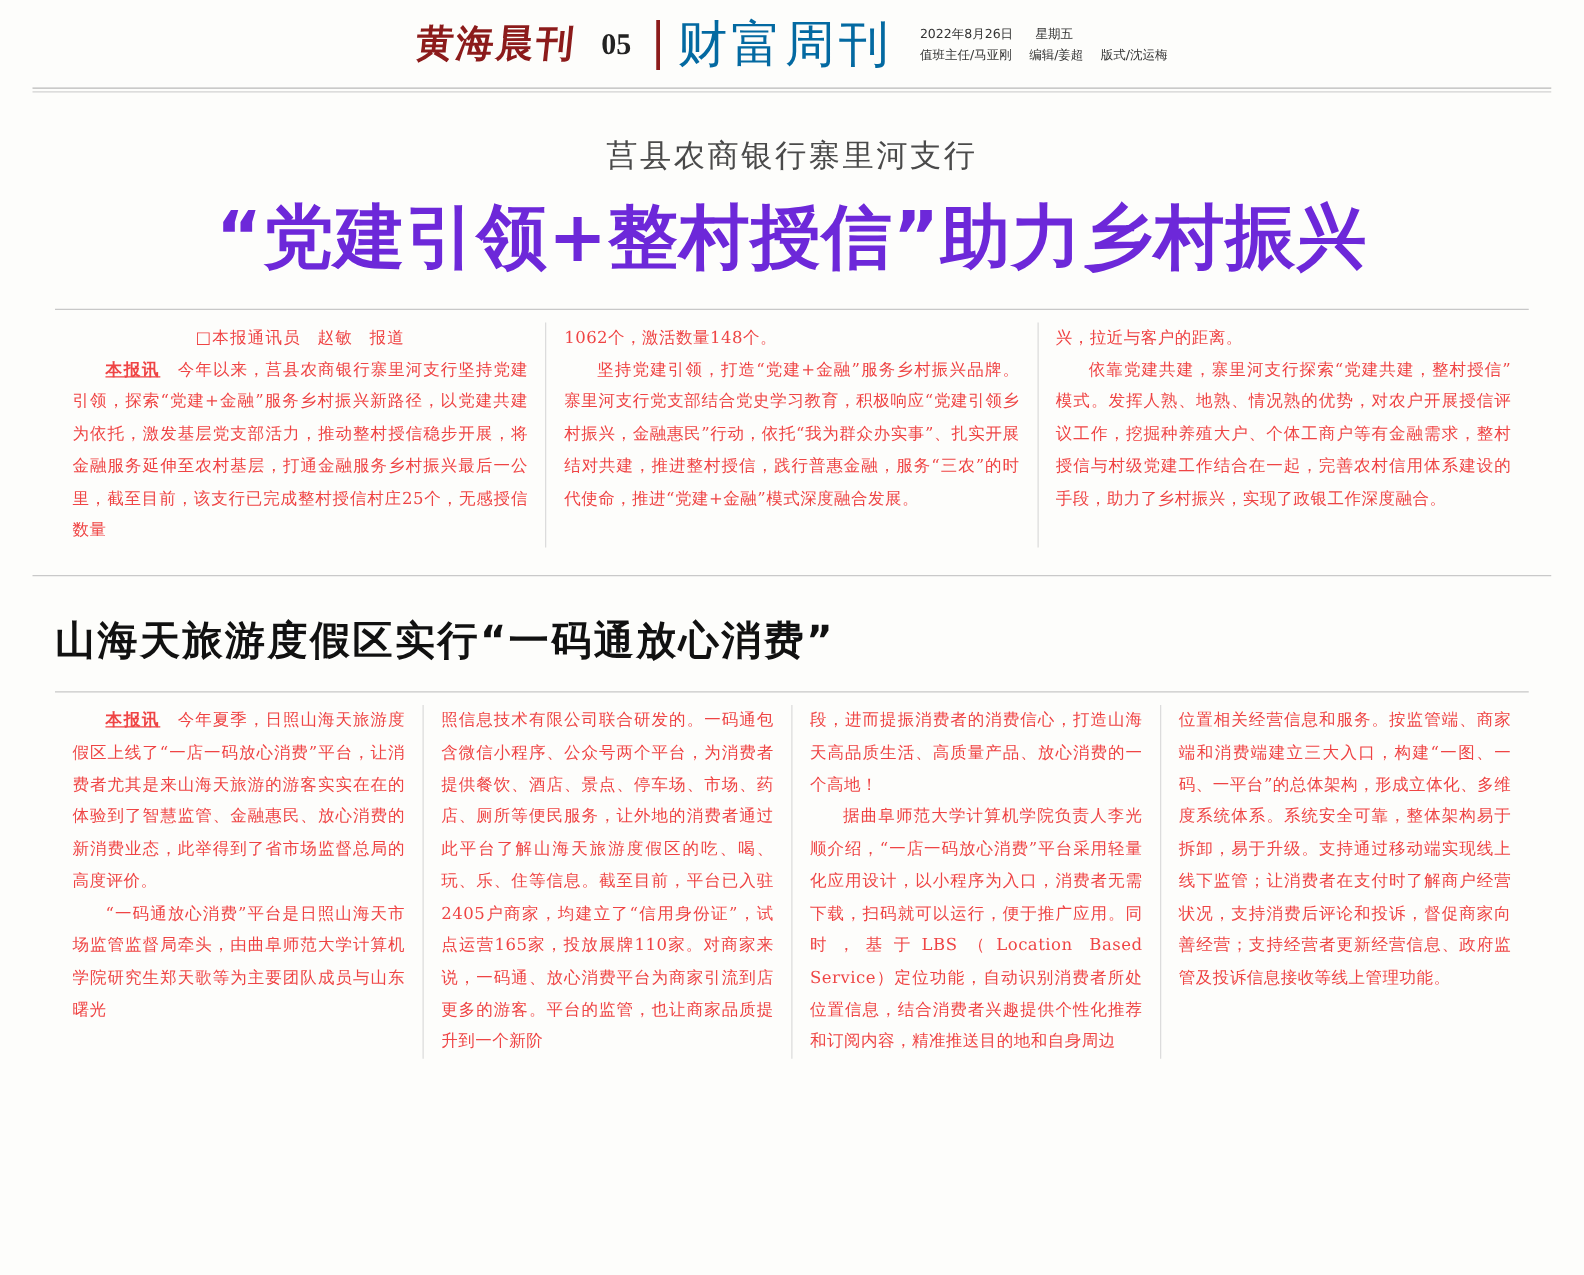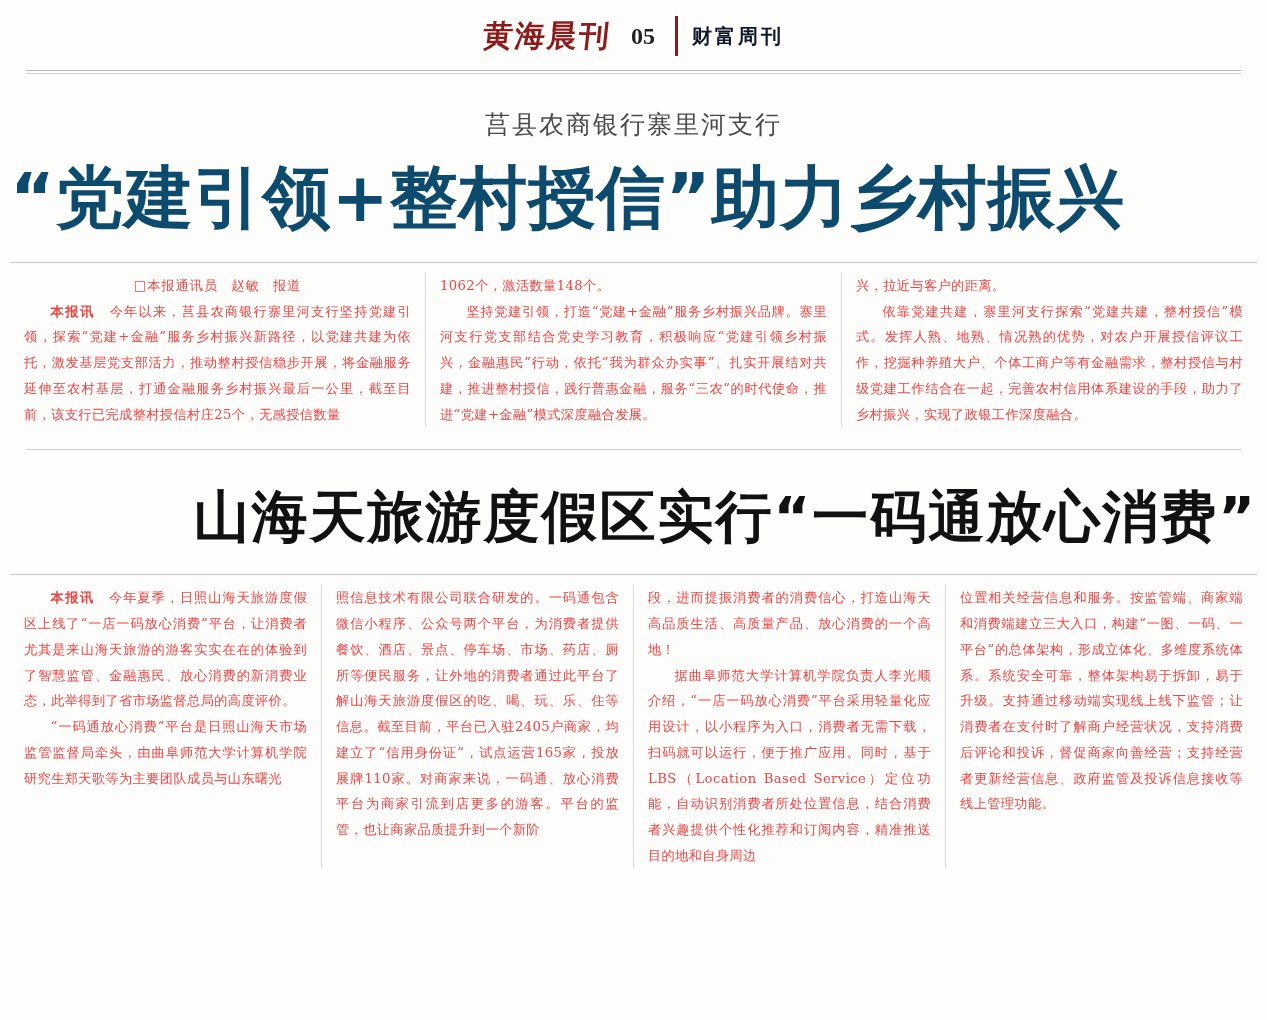--- a/index.html
+++ b/index.html
@@ -47,23 +47,23 @@
     line-height: 1;
     padding: 0 6px;
   }
   .masthead-divider {
     width: 3px;
     height: 40px;
     background: #8c1b1b;
   }
   .masthead-section {
     font-family: "DejaVu Serif", "Liberation Serif", serif;
-    font-size: 20px;
-    font-weight: bold;
-    color: #0f172a;
+    font-size: 40px;
+    font-weight: normal;
+    color: #0369a1;
     letter-spacing: 3px;
     line-height: 1;
   }
   .masthead-meta {
     display: flex;
     flex-direction: column;
     gap: 3px;
     font-family: "DejaVu Sans", "Liberation Sans", sans-serif;
     font-size: 10px;
     color: #333;
@@ -83,40 +83,41 @@
     background: #b9b9b9;
     margin: 6px 26px 0 26px;
   }
   .rule-thin {
     height: 1px;
     background: #d2d2d2;
     margin: 2px 26px 0 26px;
   }
 
   
-  .article { padding: 0 10px; }
+  .article { padding: 0 44px; }
   .kicker {
     text-align: center;
     font-size: 25px;
     letter-spacing: 2px;
     color: #4a4a4a;
     margin: 34px 0 4px 0;
     font-family: "DejaVu Serif", "Liberation Serif", serif;
   }
   .headline {
-    font-size: 68px;
+    text-align: center;
+    font-size: 56px;
     font-weight: bold;
     letter-spacing: 1px;
-    color: #0c4a6e;
+    color: #6d28d9;
     margin: 12px 0 18px 0;
     font-family: "DejaVu Sans", "Liberation Sans", sans-serif;
   }
   .headline2 {
-    text-align: right;
-    font-size: 56px;
+    text-align: left;
+    font-size: 32px;
     font-weight: bold;
     letter-spacing: 2px;
     color: #111;
     margin: 30px 0 18px 0;
     font-family: "DejaVu Sans", "Liberation Sans", sans-serif;
   }
   .cols {
     display: flex;
     gap: 0;
     border-top: 1px solid #c8c8c8;
@@ -137,38 +138,50 @@
   .col p.noindent { text-indent: 0; }
   .byline {
     text-align: center;
     letter-spacing: 1px;
     margin-bottom: 2px;
   }
   .byline .name { margin: 0 8px; }
   .lead-tag {
     font-weight: bold;
     letter-spacing: 1px;
+    text-decoration: underline;
   }
   .sec-divider {
     height: 1px;
     background: #c9c9c9;
     margin: 22px 26px 0 26px;
   }
   .footer-space { height: 8px; }
 </style>
 </head>
 <body>
 
 <div class="page">
 
   <div class="masthead">
     <div class="masthead-logo">黄海晨刊</div>
     <div class="masthead-pagenum">05</div>
     <div class="masthead-divider"></div>
     <div class="masthead-section">财富周刊</div>
+    <div class="masthead-meta">
+      <div class="row1">
+        <span>2022年8月26日</span>
+        <span>星期五</span>
+      </div>
+      <div class="row2">
+        <span>值班主任/马亚刚</span>
+        <span>编辑/姜超</span>
+        <span>版式/沈运梅</span>
+      </div>
+    </div>
   </div>
   <div class="rule"></div>
   <div class="rule-thin"></div>
 
   <div class="article">
     <div class="kicker">莒县农商银行寨里河支行</div>
     <div class="headline">“党建引领+整村授信”助力乡村振兴</div>
 
     <div class="cols">
       <div class="col">

